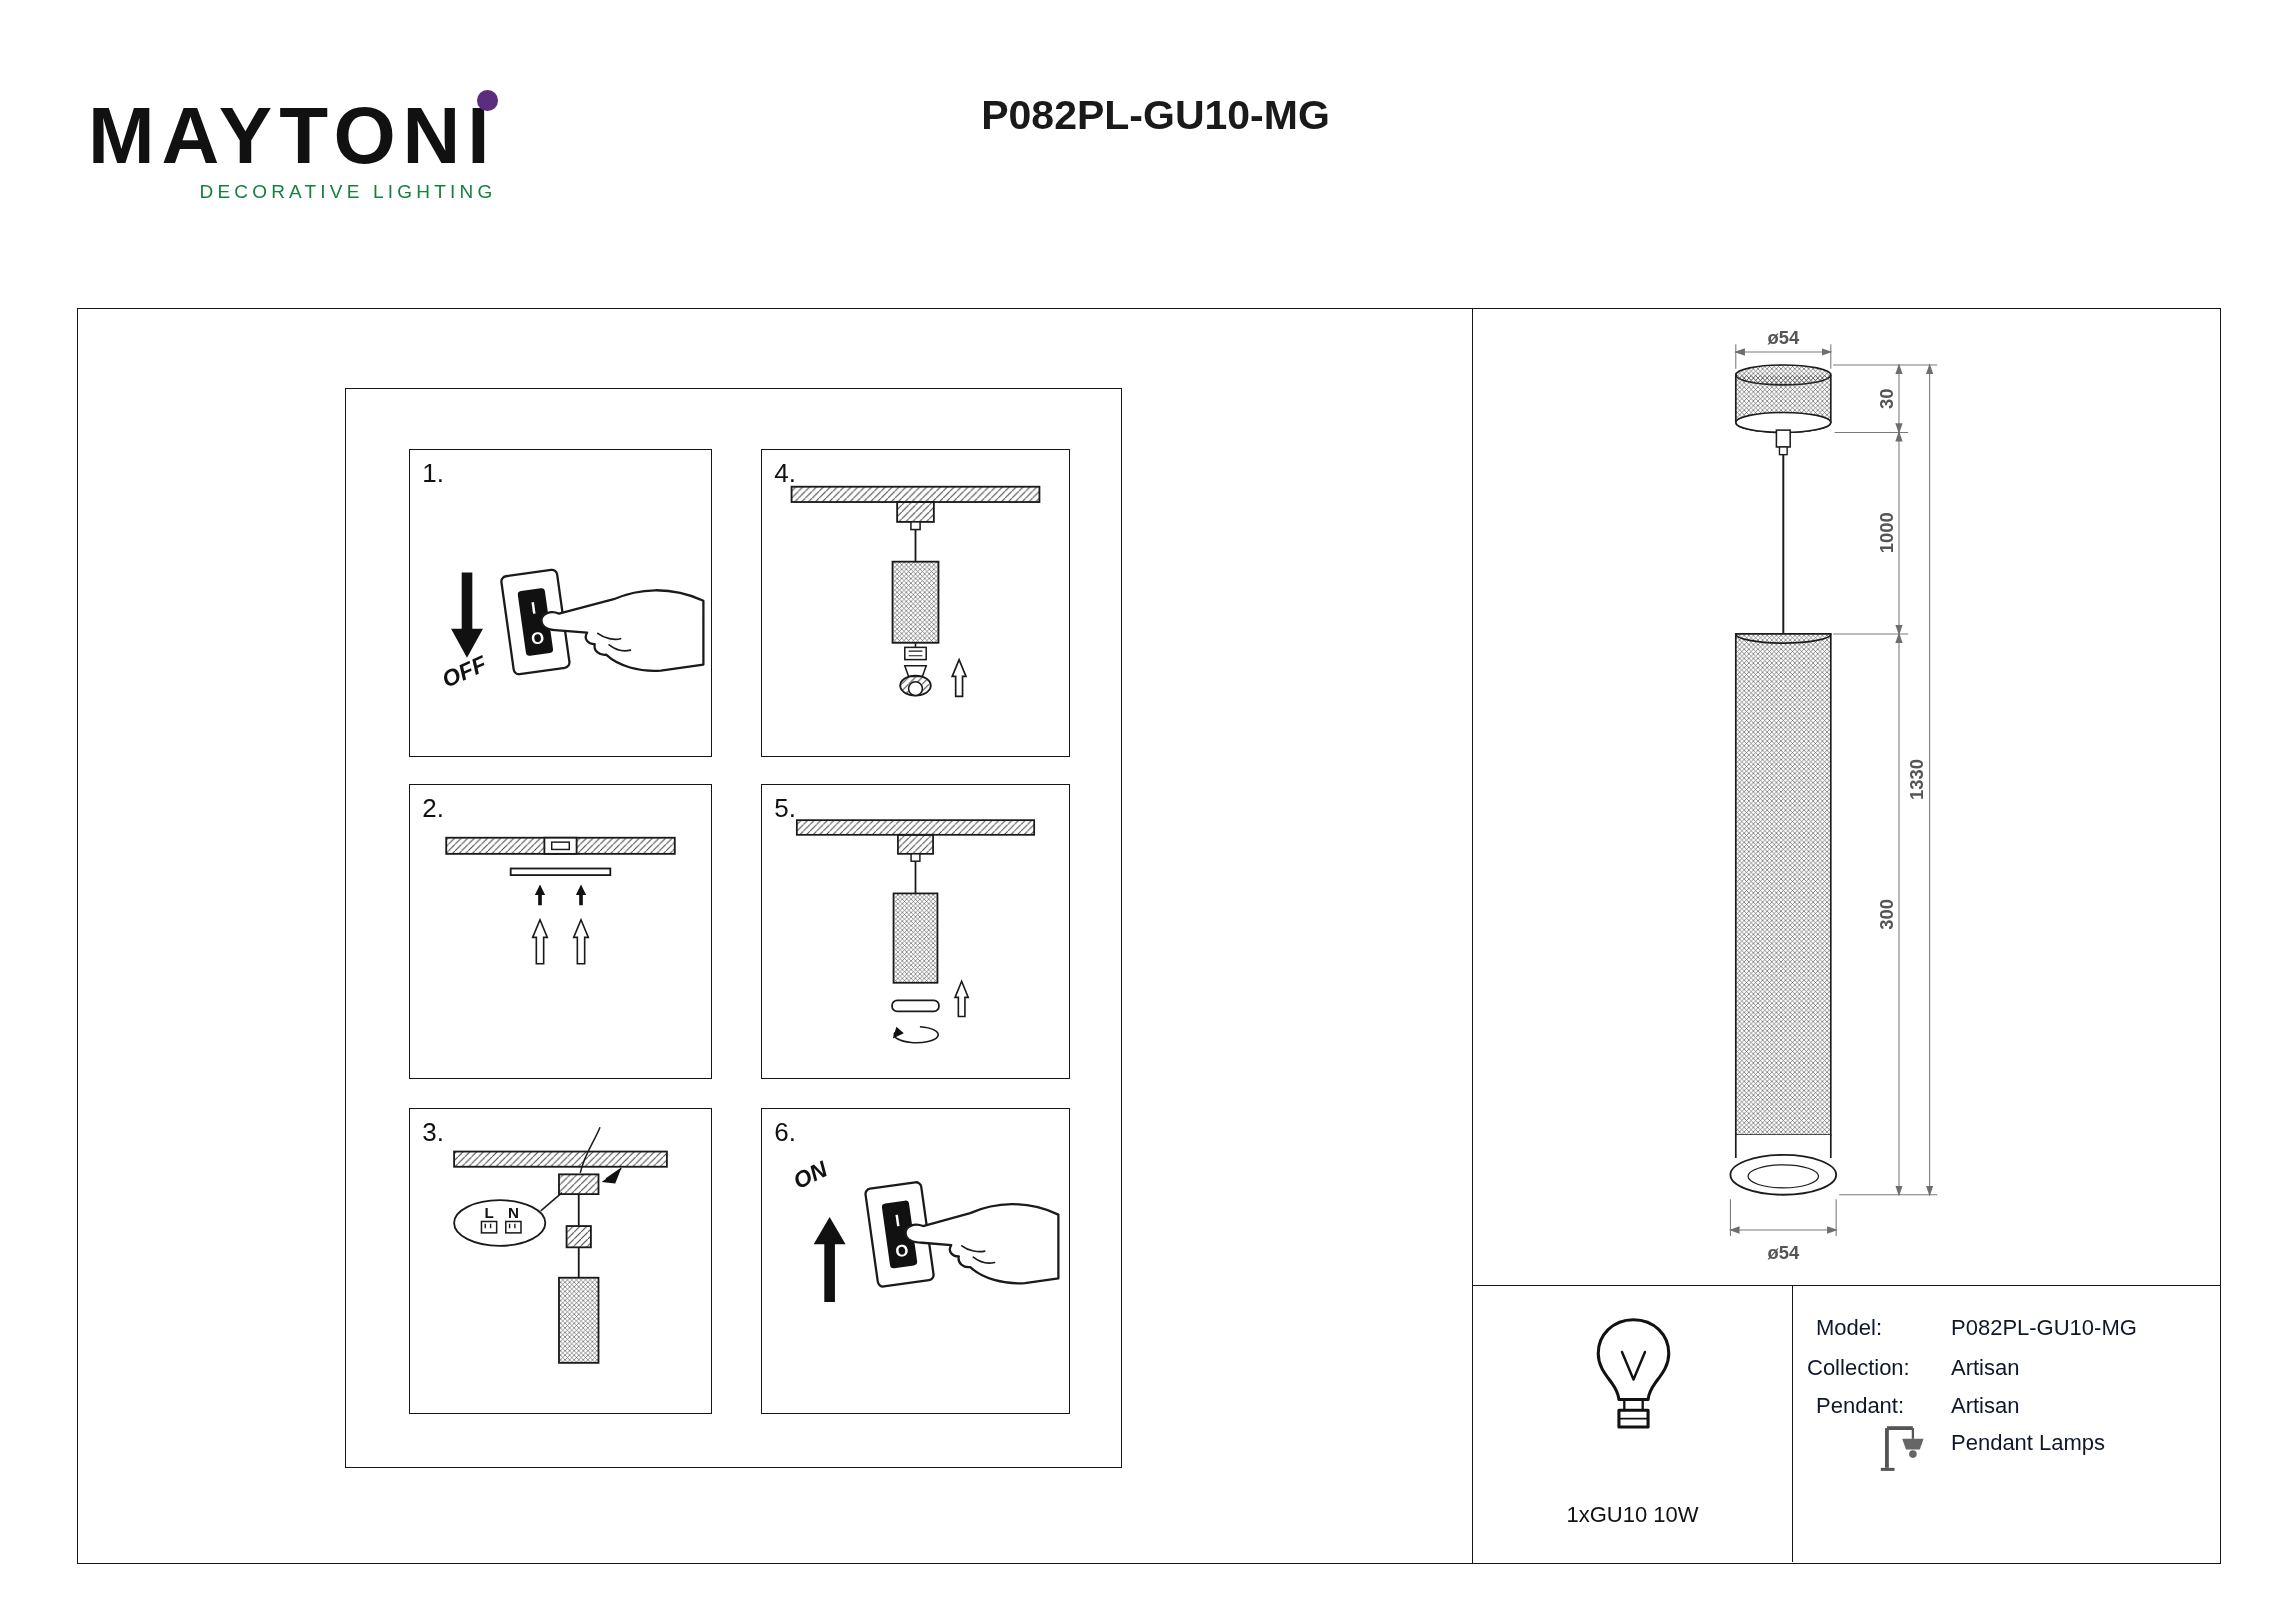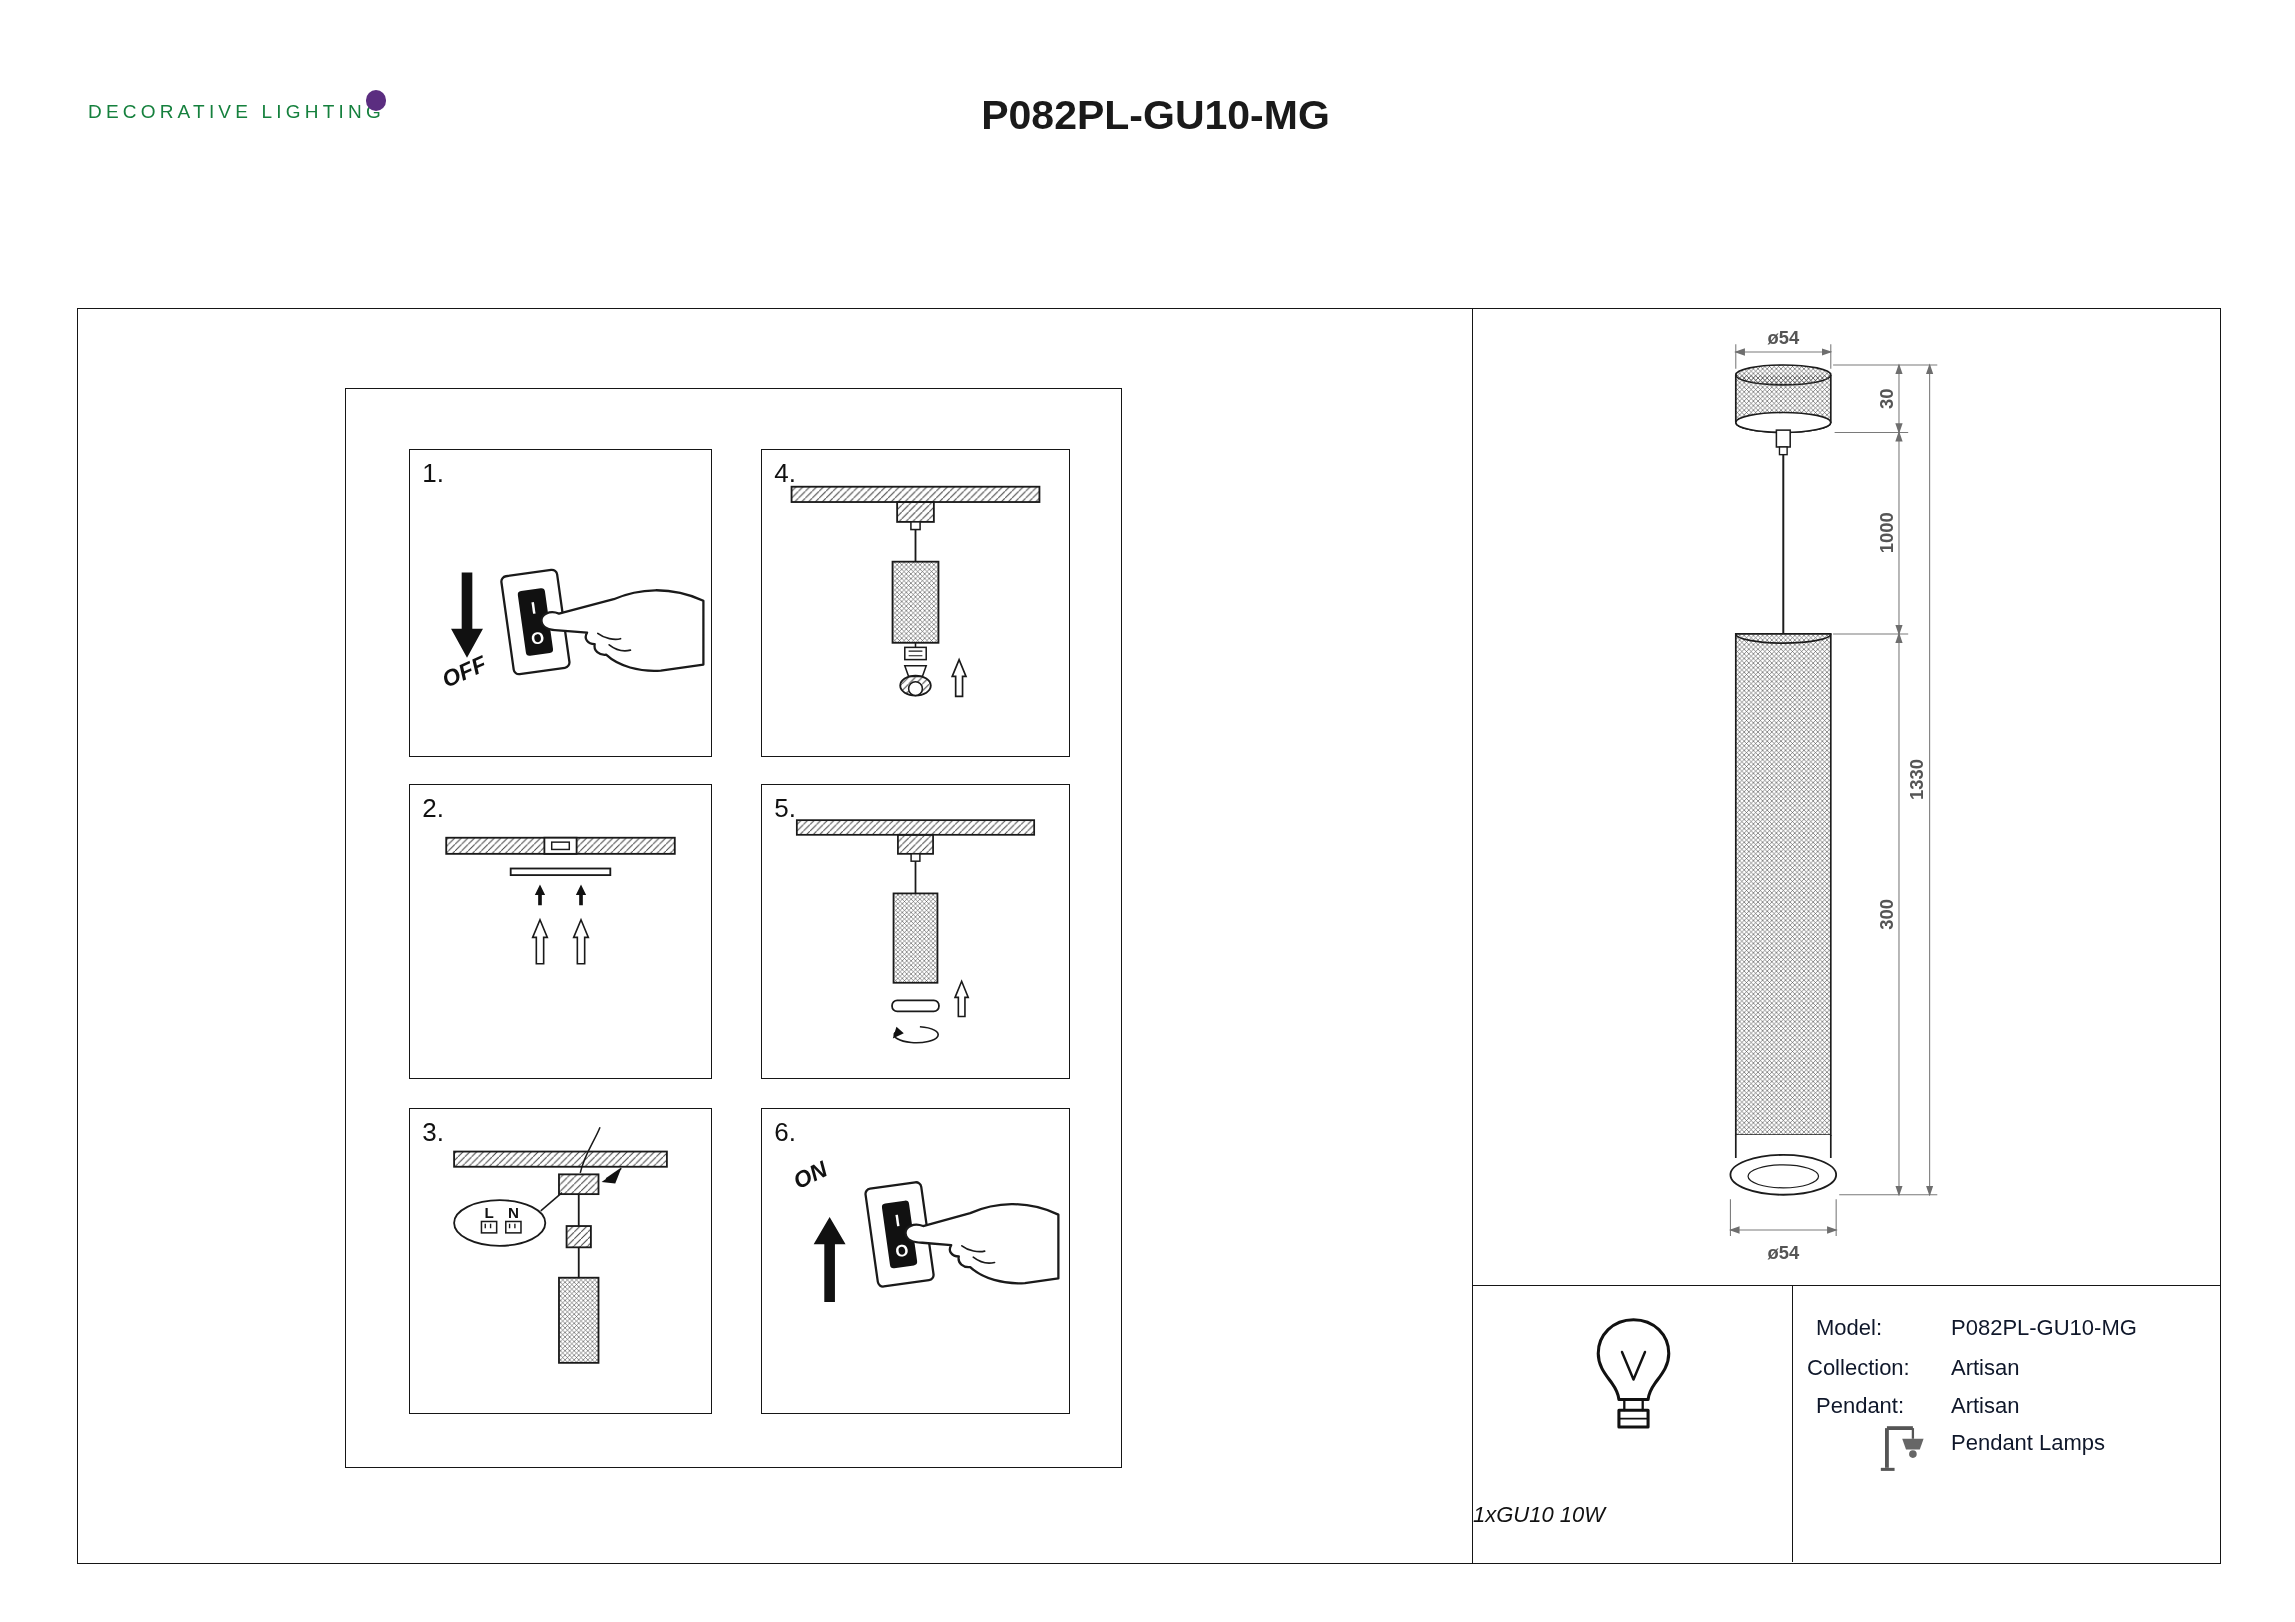--- a/index.html
+++ b/index.html
@@ -13,41 +13,42 @@
   .panel { position:absolute; border:1.5px solid #161616; background:#fff; }
   .num { position:absolute; left:12.2px; top:7.7px; font-size:26px; color:#111; }
   .art { position:absolute; left:0; top:0; width:100%; height:100%; }
   svg text { font-family:"Liberation Sans", sans-serif; }
   .logo-text { font-size:80px; font-weight:bold; letter-spacing:6.9px; line-height:1; color:#111; }
   .logo-dot { position:absolute; top:-6.1px; right:-1.5px; width:20.7px; height:20.7px; border-radius:50%; background:#5b2d80; }
   .tagline { font-size:19px; letter-spacing:4.2px; color:#15803d; text-align:right; margin-top:4.6px; }
   .title { font-size:66px; font-weight:bold; }
   .model { font-size:41px; font-weight:bold; margin-top:4.6px; }
   .spec-label, .spec-value { position:absolute; font-size:22px; color:#0f172a; white-space:nowrap; }
-  .lamp-caption { position:absolute; left:0; top:216px; width:100%; font-size:22px; color:#111;font-style:italic; }
+  .lamp-caption { position:absolute; left:0; top:216px; width:100%; text-align:center; font-size:22px; color:#111; }
 </style>
 </head>
 <body>
 
 <svg width="0" height="0" style="position:absolute" aria-hidden="true">
   <defs>
     <pattern id="hatch" patternUnits="userSpaceOnUse" width="9" height="9">
       <path d="M0,9 L9,0" stroke="#3f3f3f" stroke-width="1.3"></path>
     </pattern>
     <pattern id="knurl" patternUnits="userSpaceOnUse" width="6" height="6">
       <path d="M0,6 L6,0 M0,0 L6,6" stroke="#4a4a4a" stroke-width="0.8"></path>
     </pattern>
     <marker id="da" viewBox="0 0 10 10" refX="8.5" refY="5" markerWidth="10" markerHeight="10" orient="auto-start-reverse">
       <path d="M0,1.6 L10,5 L0,8.4 z" fill="#6e6e6e"></path>
     </marker>
   </defs>
 </svg>
 
 <div class="abs" style="left:88px; top:96px;">
   <div style="position:relative; display:inline-block;">
+    <div class="logo-text">MAYTONI</div>
     <div class="logo-dot"></div>
     <div class="tagline">DECORATIVE LIGHTING</div>
   </div>
 </div>
 
 <div class="abs" style="left:773px; top:87px; width:765px; text-align:center;">
   <div class="model">P082PL-GU10-MG</div>
 </div>
 
 <div class="frame" style="left:77px; top:308px; width:1396px; height:1256px;"></div>

